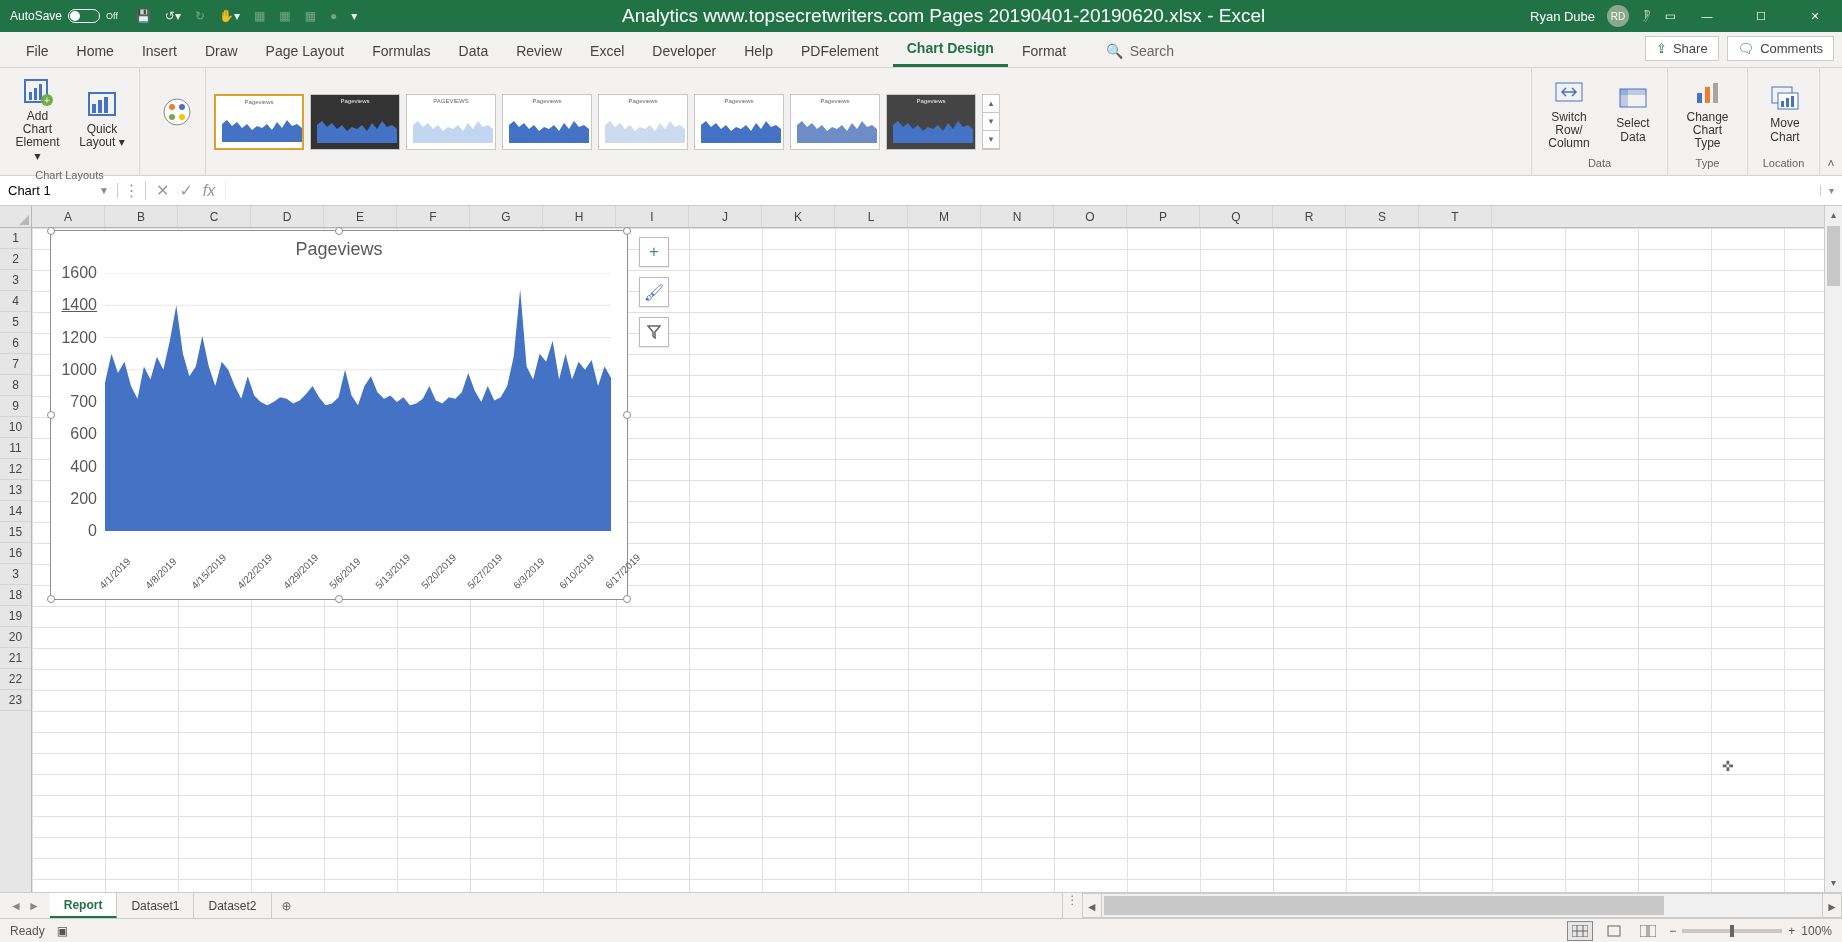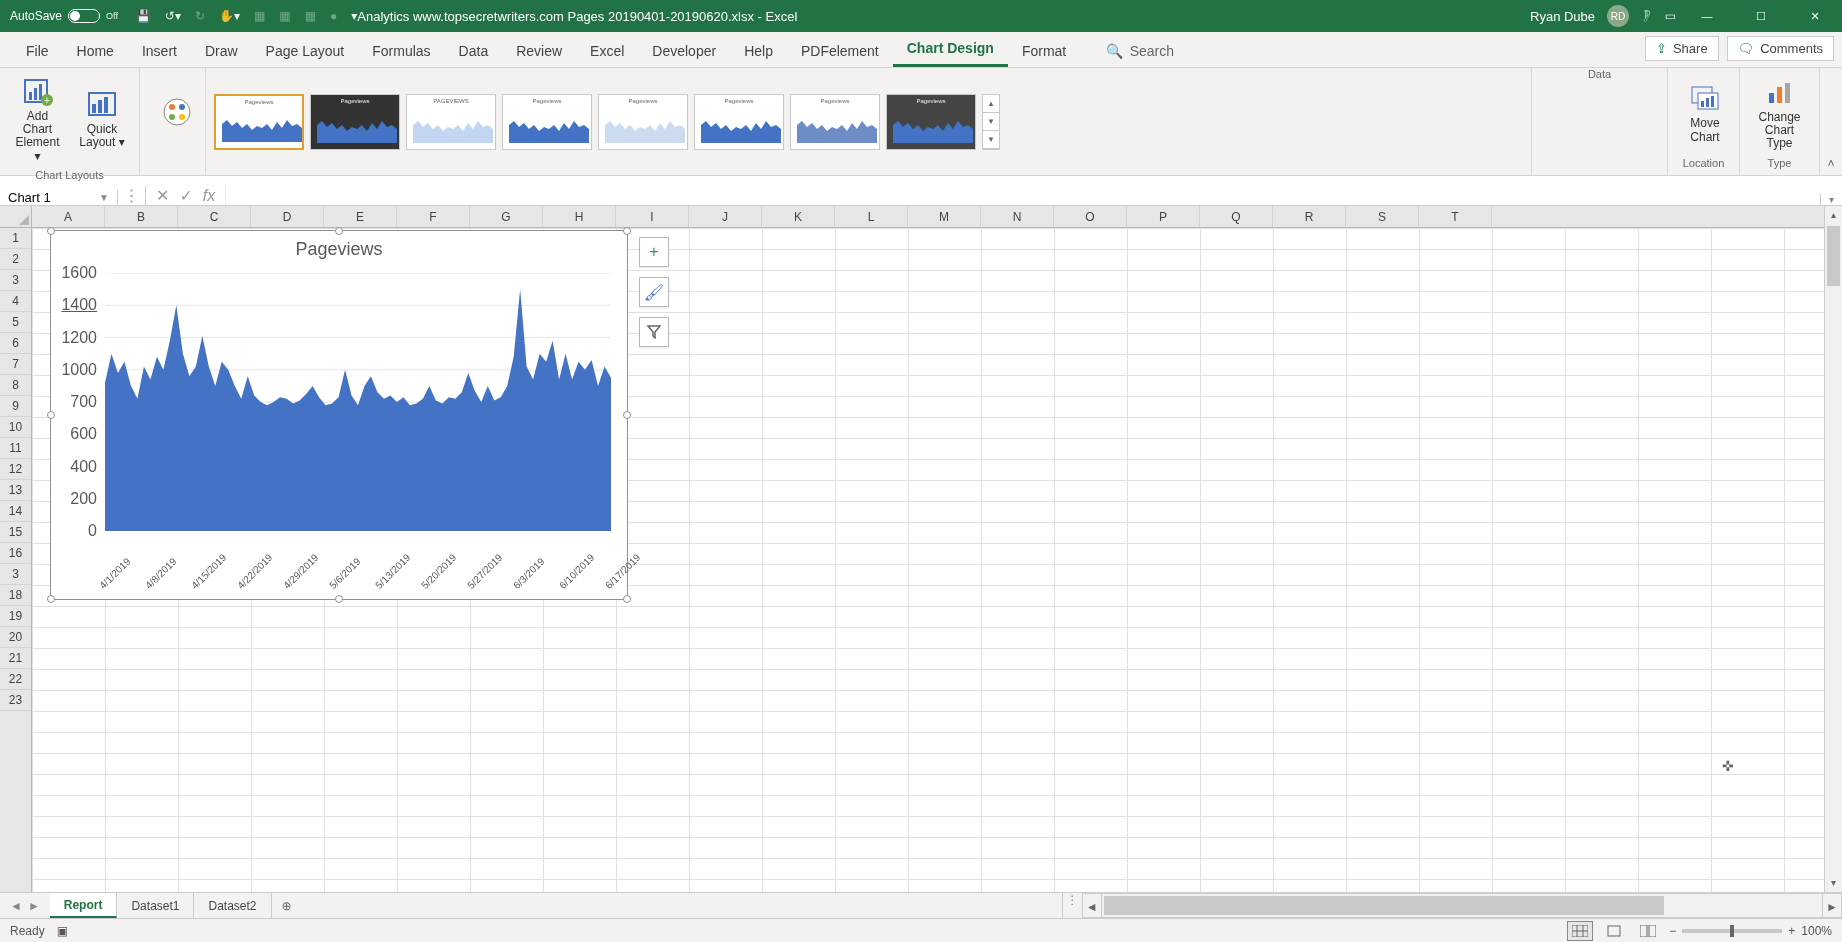--- a/index.html
+++ b/index.html
@@ -6,21 +6,21 @@
 body { width: 1842px; height: 942px; overflow: hidden; background: #fff; user-select: none; }
 
 
 .titlebar { height: 32px; background: #217346; display: flex; align-items: center; color: #fff; font-size: 12px; }
 .titlebar .left { display: flex; align-items: center; gap: 6px; padding-left: 10px; }
 .autosave { display: flex; align-items: center; gap: 6px; }
 .autosave .switch { width: 32px; height: 14px; border: 1px solid #fff; border-radius: 8px; position: relative; }
 .autosave .switch::after { content: ""; width: 10px; height: 10px; background: #fff; border-radius: 50%; position: absolute; left: 1px; top: 1px; }
 .titlebar .qat { display: flex; align-items: center; gap: 14px; margin-left: 12px; opacity: .9; }
 .titlebar .qat span { display: inline-flex; align-items: center; }
-.titlebar .center { flex: 1; text-align: left; font-size: 13px; }
+.titlebar .center { flex: 1; text-align: center; font-size: 19px; }
 .titlebar .right { display: flex; align-items: center; gap: 8px; padding-right: 4px; }
 .titlebar .right .name { font-size: 13px; margin-right: 4px; }
 .titlebar .avatar { width: 22px; height: 22px; background: #8aa98a; border-radius: 50%; display: flex; align-items: center; justify-content: center; font-size: 10px; color: #fff; }
 .winbtn { width: 46px; height: 32px; display: flex; align-items: center; justify-content: center; font-size: 11px; }
 
 
 .tabsrow { height: 36px; background: #f3f2f1; display: flex; align-items: flex-end; border-bottom: 1px solid #d4d4d4; padding-left: 12px; position: relative; }
 .tabsrow .tab { padding: 8px 14px; font-size: 14px; color: #444; }
 .tabsrow .tab.active { color: #217346; font-weight: 600; border-bottom: 3px solid #217346; }
 .tabsrow .search { display: flex; align-items: center; gap: 6px; color: #666; font-size: 14px; margin-left: 14px; padding: 8px 12px; }
@@ -37,21 +37,21 @@
 .stylesgallery { display: flex; gap: 6px; }
 .stylebox { width: 90px; height: 56px; border: 1px solid #c8c8c8; background: #fff; position: relative; overflow: hidden; }
 .stylebox.sel { border: 2px solid #e0a030; }
 .stylebox .mini { position: absolute; bottom: 6px; left: 6px; right: 6px; height: 30px; }
 .stylebox .minilabel { position: absolute; top: 3px; left: 0; right: 0; text-align: center; font-size: 6px; color: #666; }
 .galscroll { width: 18px; height: 56px; border: 1px solid #c8c8c8; background: #fff; display: flex; flex-direction: column; }
 .galscroll div { flex: 1; border-bottom: 1px solid #c8c8c8; text-align: center; font-size: 9px; color: #666; display: flex; align-items: center; justify-content: center; }
 .ribcollapse { width: 22px; display: flex; align-items: flex-end; justify-content: center; color: #666; font-size: 12px; padding-bottom: 4px; }
 
 
-.fbar { height: 30px; border-bottom: 1px solid #ccc; display: flex; align-items: flex-end; background: #fff; }
+.fbar { height: 30px; border-bottom: 1px solid #ccc; display: flex; align-items: center; background: #fff; }
 .namebox { width: 118px; border-right: 1px solid #ccc; display: flex; align-items: center; padding: 0 8px; font-size: 13px; justify-content: space-between; }
 .namebox span.dd { color: #888; font-size: 10px; }
 .fxsep { width: 28px; display: flex; align-items: center; justify-content: center; color: #999; border-right: 1px solid #ccc; }
 .fxbtns { display: flex; align-items: center; gap: 10px; padding: 0 10px; color: #999; border-right: 1px solid #eee; }
 .fxinput { flex: 1; padding: 0 8px; display: flex; align-items: center; }
 .fxexpand { width: 22px; border-left: 1px solid #ccc; display: flex; align-items: center; justify-content: center; color: #888; font-size: 10px; }
 
 
 .gridwrap { position: relative; height: calc(942px - 32px - 36px - 108px - 30px - 26px - 24px); display: flex; }
 .rowhdrs { width: 32px; background: #e6e6e6; border-right: 1px solid #b7b7b7; }
@@ -283,55 +283,76 @@
         <div class="galscroll">
             <div>▴</div>
             <div>▾</div>
             <div>▾</div>
           </div>
       </div>
     </div>
   </div>
 
   <div class="ribgroup" style="width:136px">
+    <div class="body">
+      <div class="bigbtn">
+        <span class="ico">
+            <svg width="34" height="34">
+              <rect x="4" y="8" width="26" height="18" fill="none" stroke="#4472C4"></rect>
+              <path d="M10 17 L24 17 M20 13 L24 17 L20 21 M14 13 L10 17 L14 21" stroke="#4472C4" fill="none" stroke-width="1.5"></path>
+            </svg>
+          </span>
+        <span>Switch Row/ Column</span>
+      </div>
+      <div class="bigbtn">
+        <span class="ico">
+            <svg width="34" height="34">
+              <rect x="4" y="8" width="26" height="18" fill="none" stroke="#4472C4"></rect>
+              <rect x="4" y="8" width="26" height="6" fill="#4472C4" opacity=".3"></rect>
+              <rect x="4" y="8" width="8" height="18" fill="#4472C4" opacity=".3"></rect>
+            </svg>
+          </span>
+        <span>Select Data</span>
+      </div>
+    </div>
     <div class="label">Data</div>
+  </div>
+
+  <div class="ribgroup" style="width:80px">
+    <div class="body">
+      <div class="bigbtn">
+        <span class="ico">
+            <svg width="34" height="34">
+              <rect x="6" y="18" width="5" height="10" fill="#4472C4"></rect>
+              <rect x="14" y="12" width="5" height="16" fill="#ED7D31"></rect>
+              <rect x="22" y="8" width="5" height="20" fill="#A5A5A5"></rect>
+            </svg>
+          </span>
+        <span>Change Chart Type</span>
+      </div>
+    </div>
+    <div class="label">Type</div>
   </div>
 
   <div class="ribgroup" style="width:72px">
     <div class="body">
       <div class="bigbtn">
         <span class="ico">
             <svg width="34" height="34">
               <rect x="4" y="6" width="20" height="16" fill="none" stroke="#4472C4"></rect>
               <rect x="10" y="12" width="20" height="16" fill="#fff" stroke="#4472C4"></rect>
               <rect x="13" y="20" width="3" height="6" fill="#4472C4"></rect>
               <rect x="18" y="17" width="3" height="9" fill="#4472C4"></rect>
               <rect x="23" y="15" width="3" height="11" fill="#4472C4"></rect>
             </svg>
           </span>
         <span>Move Chart</span>
       </div>
     </div>
     <div class="label">Location</div>
-  </div>
-
-  <div class="ribgroup" style="width:80px">
-    <div class="body">
-      <div class="bigbtn">
-        <span class="ico">
-            <svg width="34" height="34">
-              <rect x="6" y="18" width="5" height="10" fill="#4472C4"></rect>
-              <rect x="14" y="12" width="5" height="16" fill="#ED7D31"></rect>
-              <rect x="22" y="8" width="5" height="20" fill="#A5A5A5"></rect>
-            </svg>
-          </span>
-        <span>Change Chart Type</span>
-      </div>
-    </div>
-    <div class="label">Type</div>
   </div>
 
   <div class="ribcollapse">˄</div>
 </div>
 
 <div class="fbar">
   <div class="namebox">
     <span>Chart 1</span>
       <span class="dd">▼</span>
   </div>

